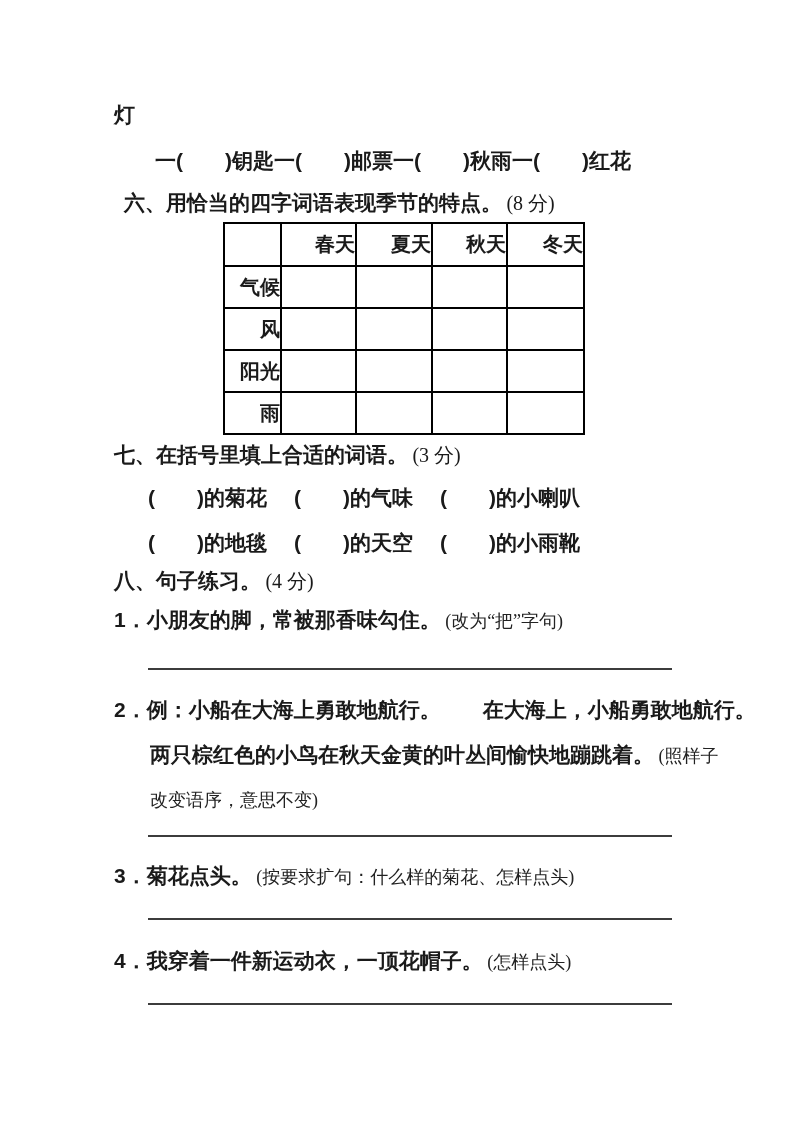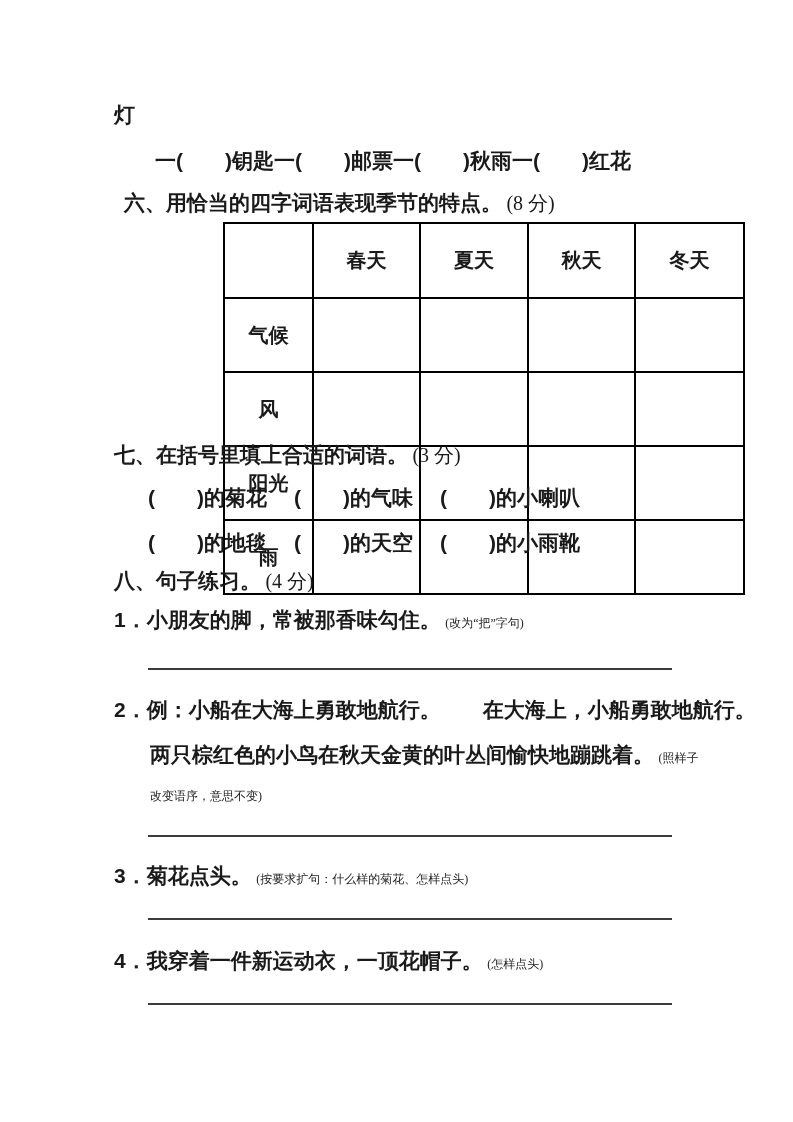--- a/index.html
+++ b/index.html
@@ -8,38 +8,38 @@
     width:793px;height:1122px;
     margin:0 auto;
     background:#ffffff;
     font-family:"Liberation Sans",sans-serif;
     color:#1a1a1a;
     overflow:hidden;
   }
   .abs{position:absolute;white-space:nowrap;}
   .b{font-weight:bold;font-size:21px;line-height:1.25;}
   .score{font-family:"Liberation Serif",serif;font-weight:normal;font-size:20px;}
-  .hint{font-family:"Liberation Serif",serif;font-weight:normal;font-size:12px;color:#222;}
+  .hint{font-family:"Liberation Serif",serif;font-weight:normal;font-size:18px;color:#222;}
   .flexline{display:flex;align-items:baseline;}
   .measure-line{left:155px;top:148px;}
   .paren-row1{left:148px;top:485px;gap:27px;}
   .paren-row2{left:148px;top:530px;gap:27px;}
   .blank-line{
     position:absolute;left:148px;width:524px;height:2px;
     background:#3c3c3c;
   }
   .season-table{
     position:absolute;left:223px;top:222px;
     border-collapse:collapse;table-layout:fixed;
     font-weight:bold;font-size:20px;color:#1a1a1a;
   }
   .season-table td{
     border:2px solid #000;
-    text-align:center;vertical-align:middle;
-    padding:16px;
+    text-align:right;vertical-align:middle;
+    padding:0;
   }
   .season-table tr.hdr td{height:41px;}
   .season-table tr.row td{height:40px;border-radius:13px;}
   .c0{width:55px;}
   .c1{width:73px;}
   .c2{width:74px;}
   .c3{width:73px;}
   .c4{width:75px;}
 </style>
 </head>

